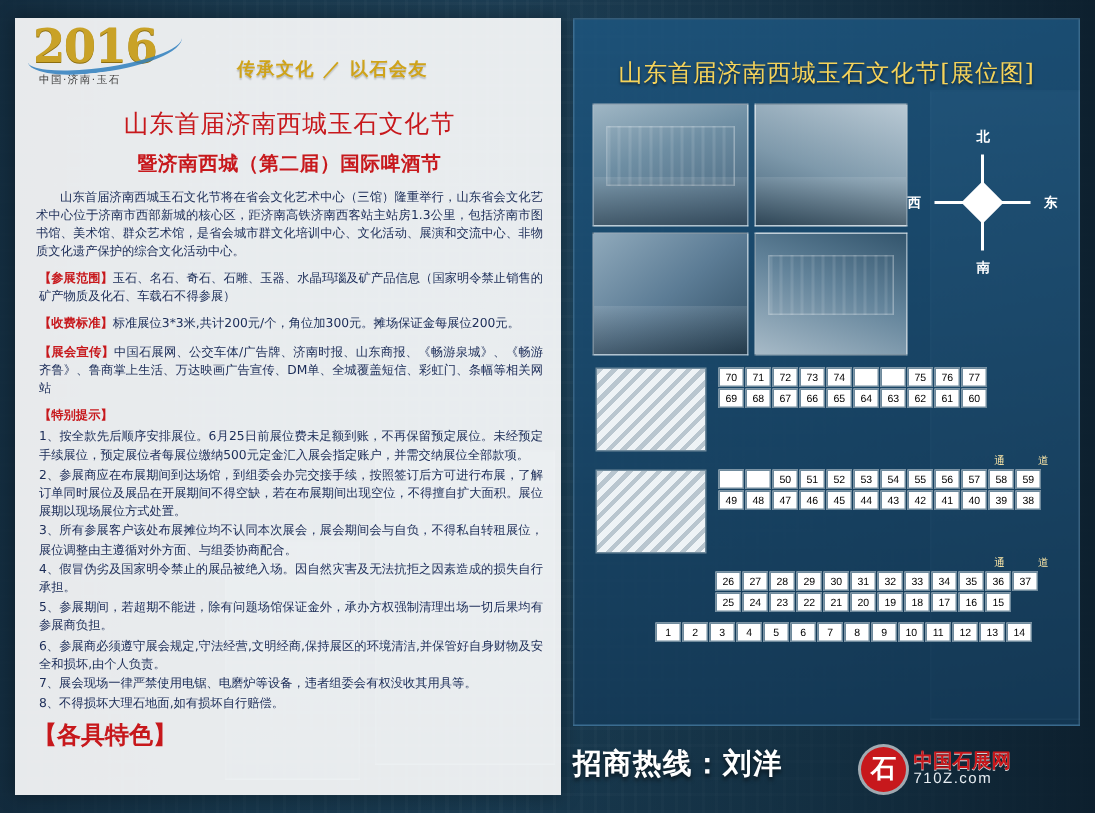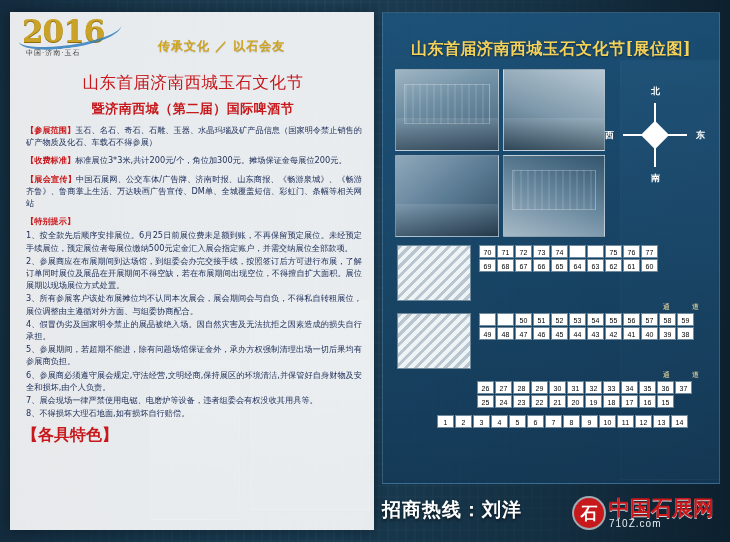--- a/index.html
+++ b/index.html
@@ -118,21 +118,21 @@
   .right-panel {
     position:absolute;
     left:382px; top:12px; width:338px; height:472px;
     background:linear-gradient(180deg, rgba(29,86,128,.82), rgba(20,58,88,.86));
     border:1px solid rgba(150,195,225,.25);
   }
   .right-title {
     text-align:center;
     color:#f5d35a;
     font-family:"DejaVu Serif", serif;
-    font-weight:bold;
+    font-weight:normal;
     font-size:16px;
     letter-spacing:.5px;
     margin-top:26px;
     text-shadow:0 1px 2px rgba(0,0,0,.5);
   }
   .photo-grid {
     position:absolute; left:12px; top:56px; width:210px; height:170px;
   }
   .ph {
     position:absolute;
@@ -224,21 +224,21 @@
   }
   .wm-circle {
     width:30px; height:30px; border-radius:50%;
     background:#c7181c; color:#fff;
     font-family:"DejaVu Serif", serif; font-weight:bold; font-size:17px;
     text-align:center; line-height:30px;
     box-shadow:0 0 0 2px rgba(255,255,255,.6);
   }
   .wm-text {
     color:#c7181c; font-family:"DejaVu Serif", serif; font-weight:bold;
-    font-size:21px; text-shadow:0 1px 0 rgba(255,255,255,.8);
+    font-size:13px; text-shadow:0 1px 0 rgba(255,255,255,.8);
   }
   .wm-url {
     color:#e8eef3; font-size:10px; font-family:"Liberation Sans", sans-serif;
     letter-spacing:1px;
   }
   .wm-col { display:flex; flex-direction:column; line-height:1.05; }
 </style>
 </head>
 <body>
 
@@ -257,20 +257,21 @@
         <div class="logo-swoosh"></div>
         <div class="logo-2016">2016</div>
         <div class="logo-sub">中国·济南·玉石</div>
       </div>
 
       <div class="tagline">传承文化 ／ 以石会友</div>
 
       <div class="left-title">山东首届济南西城玉石文化节</div>
       <div class="left-subtitle">暨济南西城（第二届）国际啤酒节</div>
 
+      <div class="para">山东首届济南西城玉石文化节将在省会文化艺术中心（三馆）隆重举行，山东省会文化艺术中心位于济南市西部新城的核心区，距济南高铁济南西客站主站房1.3公里，包括济南市图书馆、美术馆、群众艺术馆，是省会城市群文化培训中心、文化活动、展演和交流中心、非物质文化遗产保护的综合文化活动中心。</div>
 
       <div class="sec">
         <span class="sec-head">【参展范围】</span><span class="sec-body">玉石、名石、奇石、石雕、玉器、水晶玛瑙及矿产品信息（国家明令禁止销售的矿产物质及化石、车载石不得参展）</span>
       </div>
 
       <div class="sec">
         <span class="sec-head">【收费标准】</span><span class="sec-body">标准展位3*3米,共计200元/个，角位加300元。摊场保证金每展位200元。</span>
       </div>
 
       <div class="sec">

